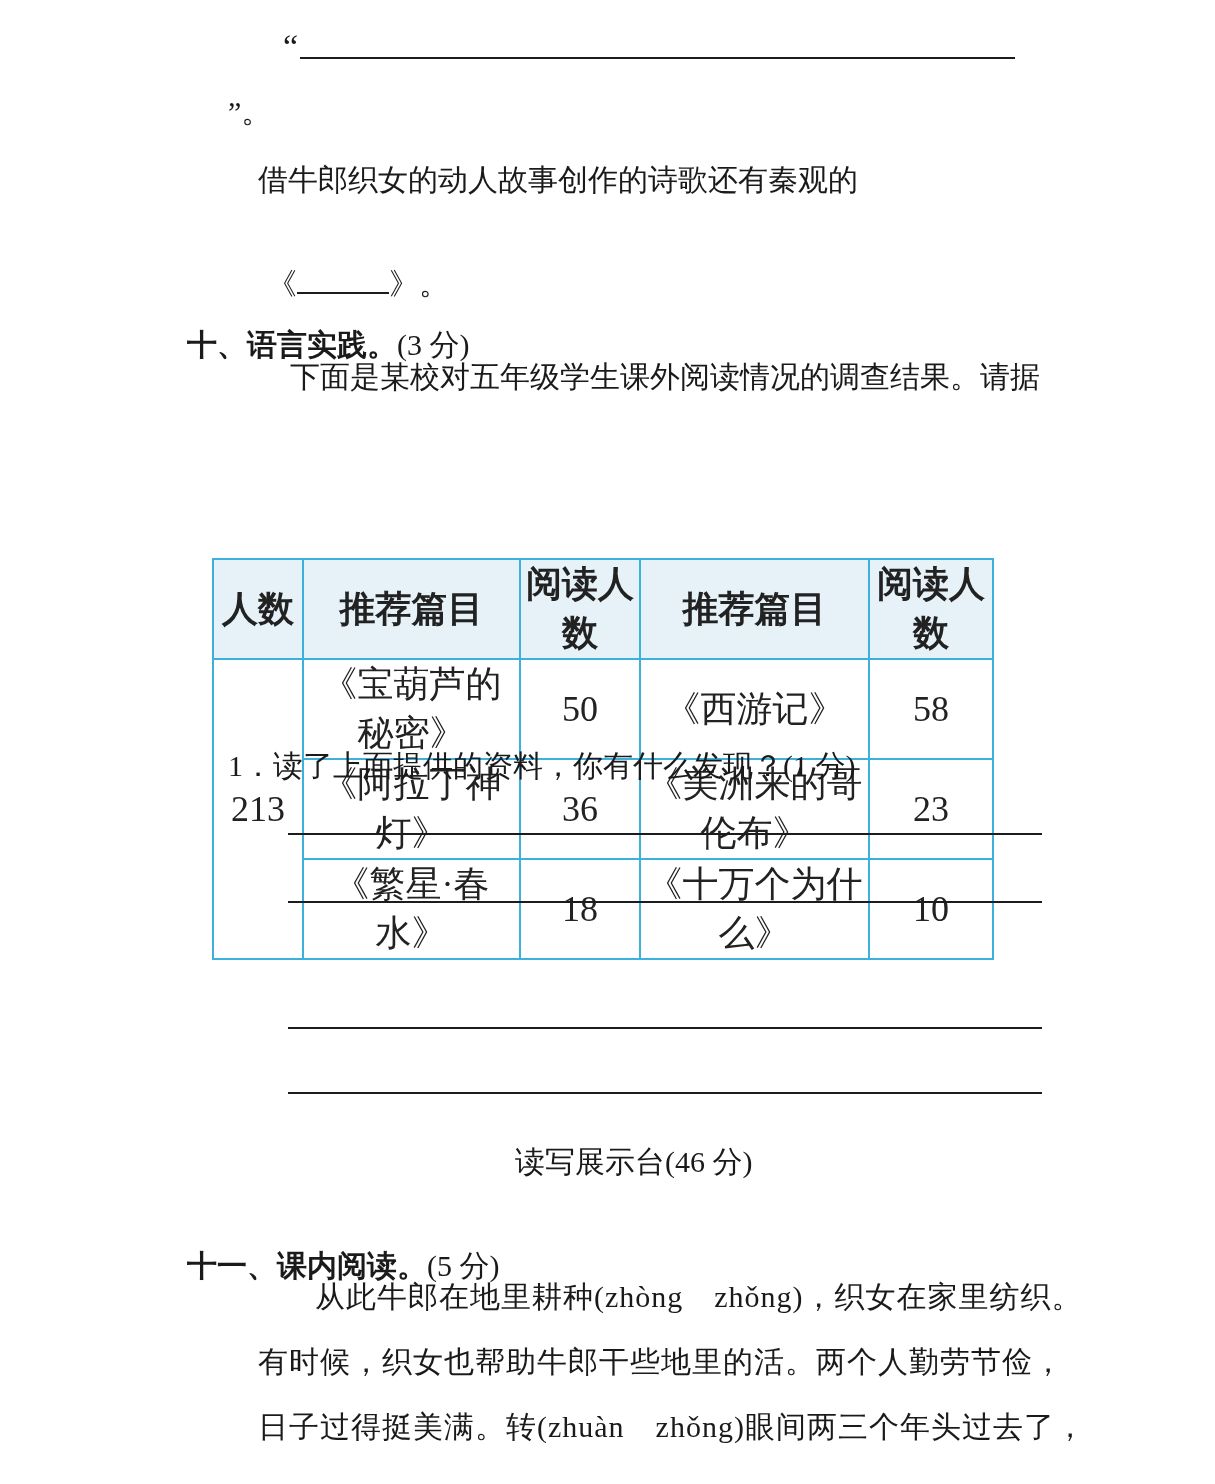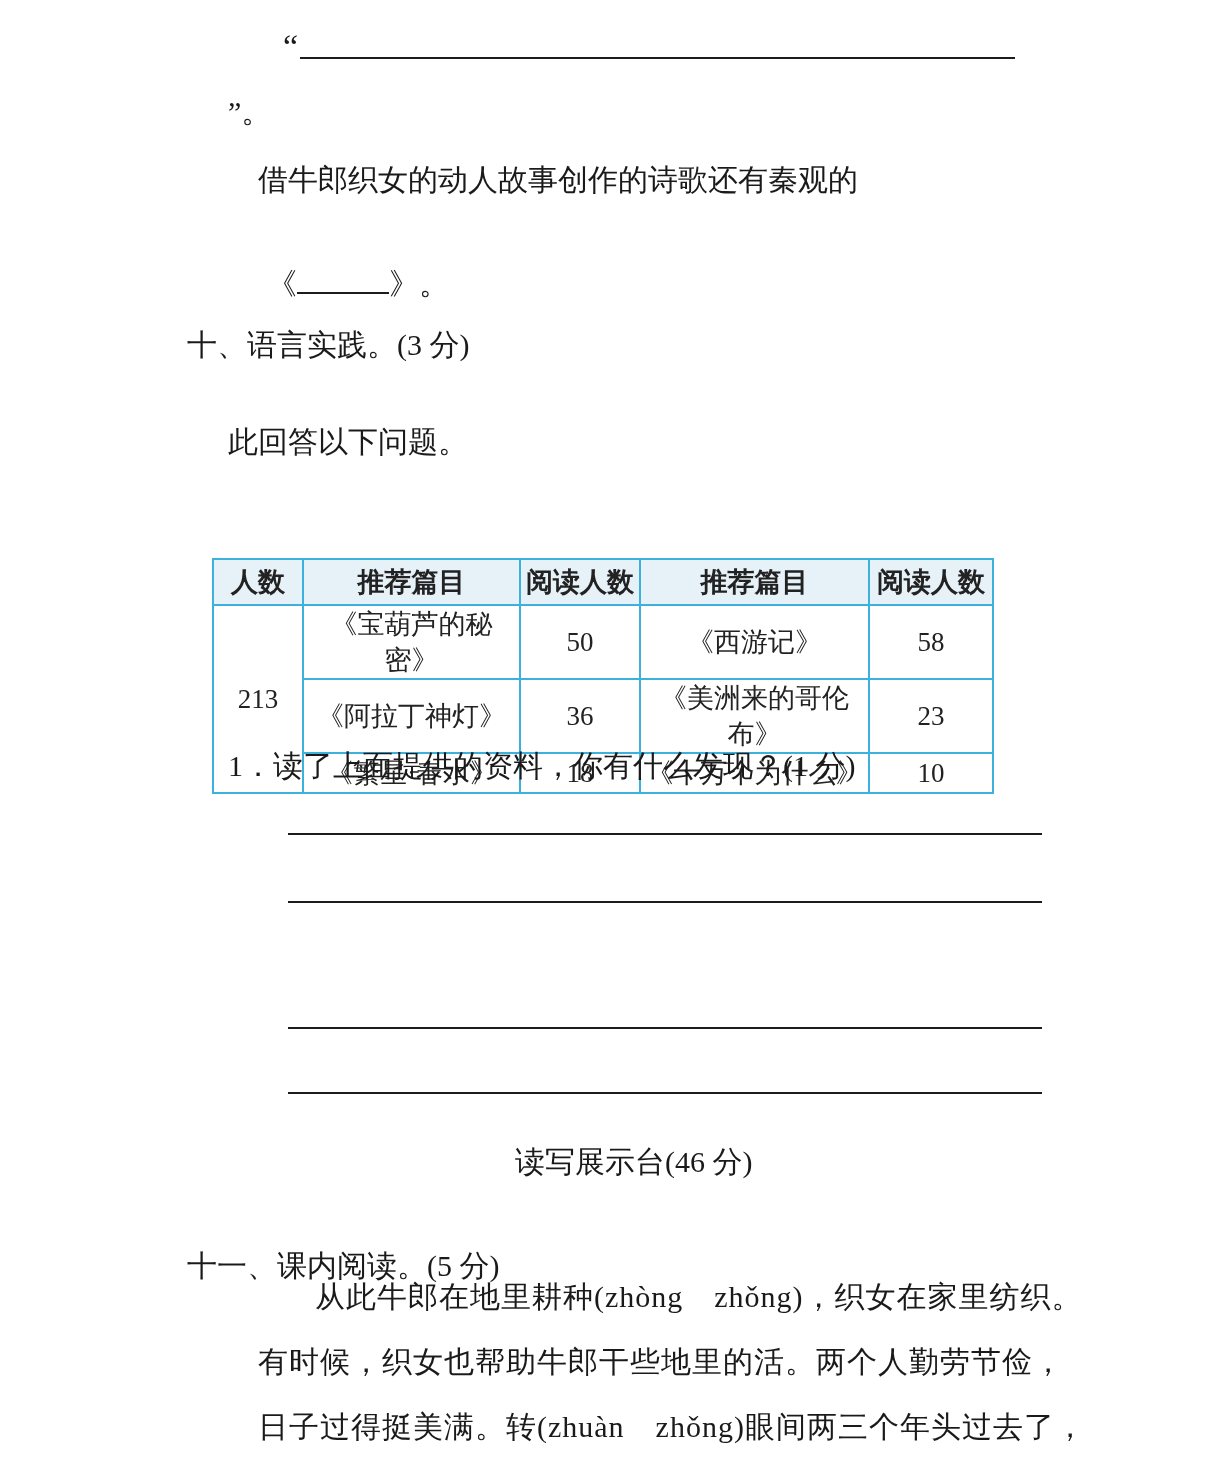--- a/index.html
+++ b/index.html
@@ -8,21 +8,21 @@
     width:1215px;height:1484px;
     background:#ffffff;
     color:#1a1a1a;
     font-family:"Liberation Serif",serif;
     font-size:30px;
     overflow:hidden;
   }
   .abs{position:absolute;white-space:pre;}
   .heading-cn{
     font-family:"Liberation Sans",sans-serif;
-    font-weight:normal;
+    font-weight:bold;
   }
   .score{
     font-family:"Liberation Serif",serif;
     font-weight:normal;
   }
   .rule{
     position:absolute;
     border-bottom:2px solid #1c1c1c;
     height:0;
   }
@@ -34,21 +34,21 @@
     vertical-align:baseline;
   }
   .bigquote{font-size:34px;}
   table.survey{
     position:absolute;
     left:212px;top:558px;
     width:780px;
     border-collapse:collapse;
     table-layout:fixed;
     text-align:center;
-    font-size:27px;
+    font-size:36px;
     color:#222;
   }
   table.survey th,table.survey td{
     border:2px solid #3db1de;
     padding:0;
     overflow:hidden;
   }
   table.survey th{
     background:#e6f1f8;
     font-family:"Liberation Sans",sans-serif;
@@ -75,21 +75,21 @@
 
   <div class="abs" style="left:258px;top:160px;">借牛郎织女的动人故事创作的诗歌还有秦观的</div>
   <div class="abs" style="left:237px;top:228px;">
     <span>《</span><span class="inline-blank"></span><span>》。</span>
   </div>
 
   <div class="abs" style="left:157px;top:291px;">
     <span class="heading-cn">十、语言实践。</span><span class="score">(3 分)</span>
   </div>
 
-  <div class="abs" style="left:228px;top:422px;">此回答以下问题。</div>
+  <div class="abs" style="left:290px;top:357px;">下面是某校对五年级学生课外阅读情况的调查结果。请据</div>
 
   <table class="survey">
     <colgroup>
       <col style="width:90px">
         <col style="width:217px">
         <col style="width:120px">
         <col style="width:229px">
         <col style="width:124px">
     </colgroup>
     <thead>

